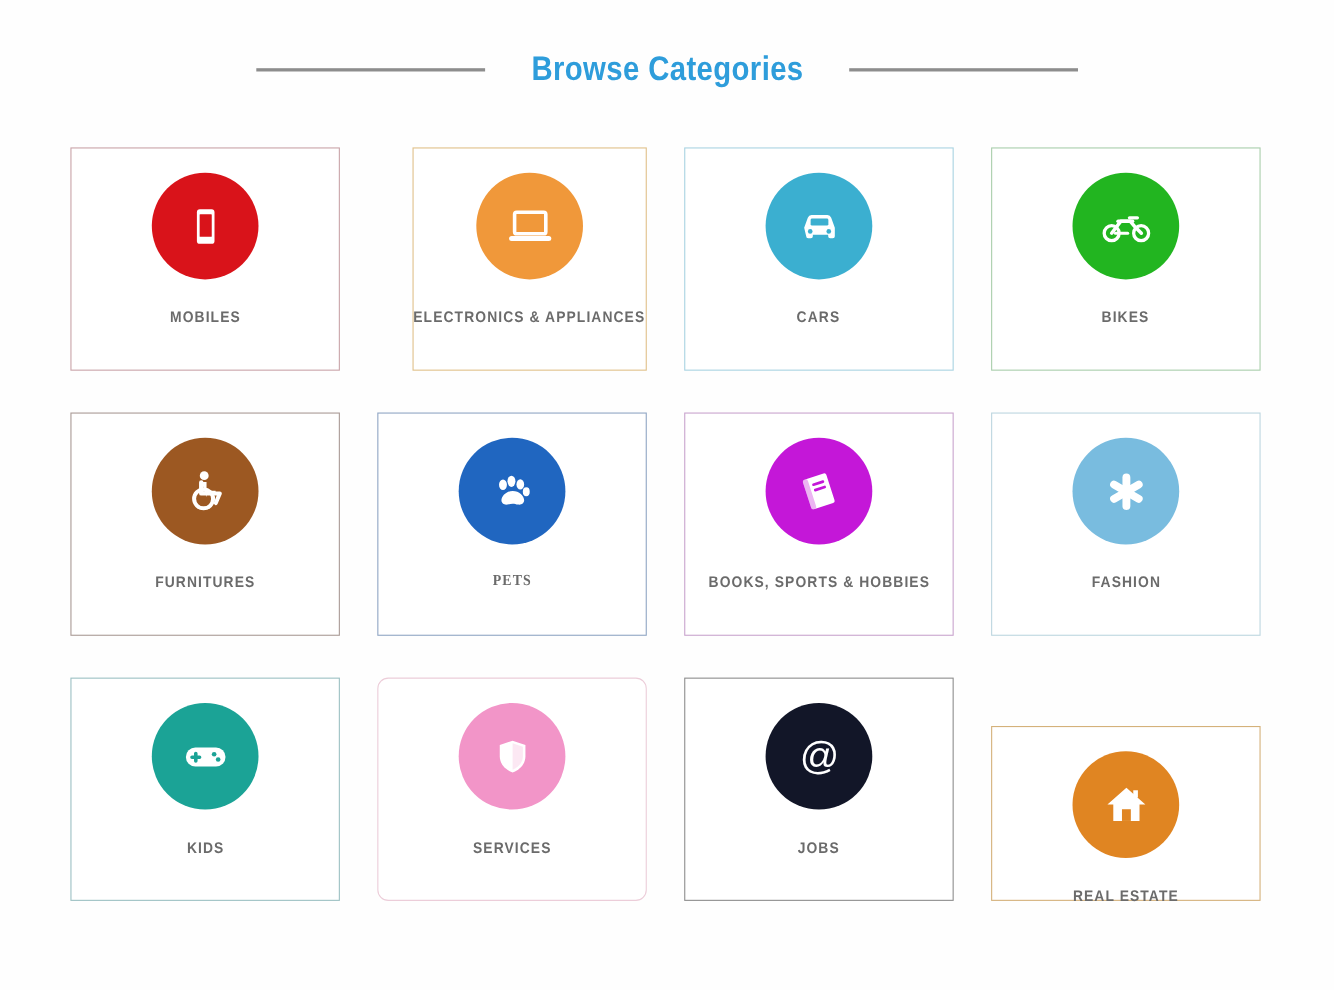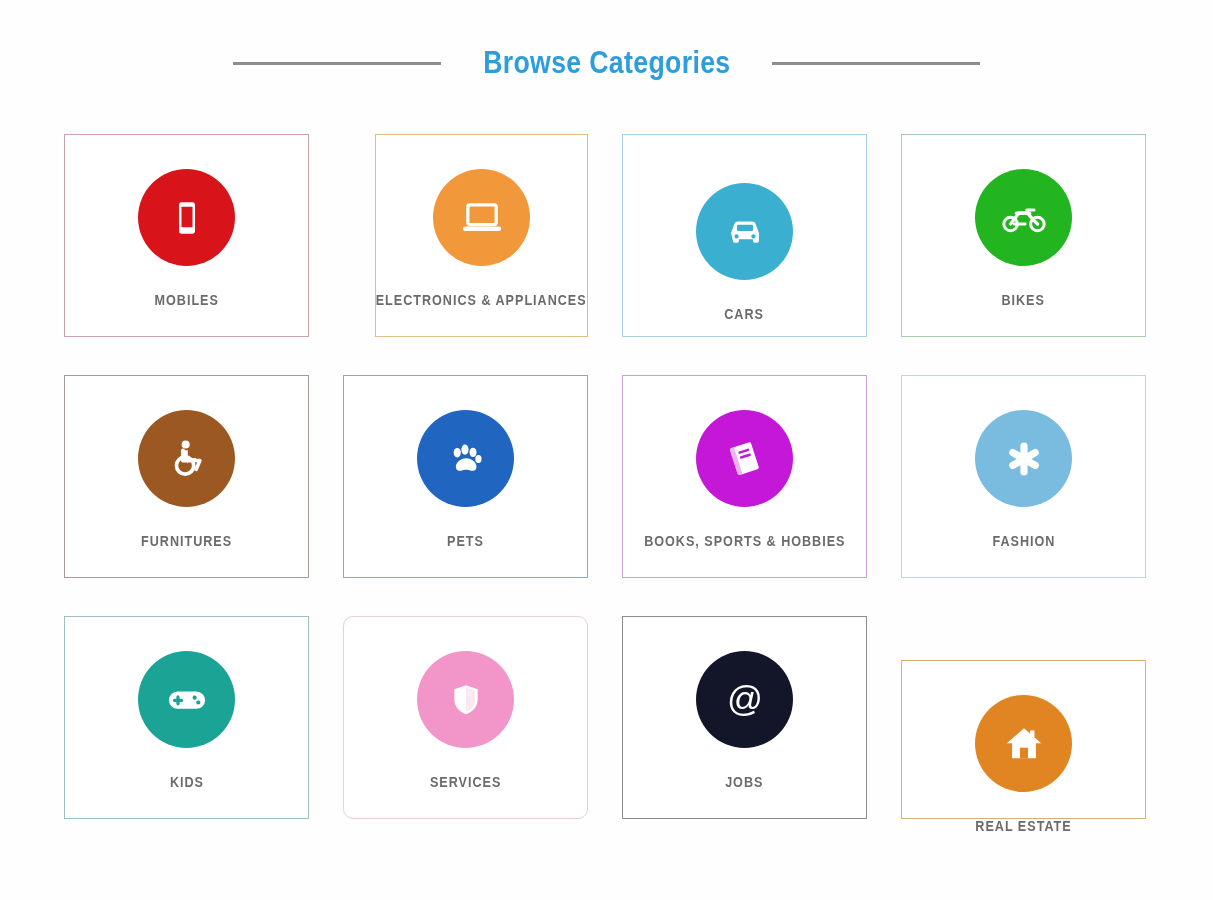--- a/index.html
+++ b/index.html
@@ -58,21 +58,21 @@
     column-gap: 34px;
     row-gap: 38px;
   }
   .card {
     border: 1px solid #cccccc;
     background: #ffffff;
     display: flex;
     flex-direction: column;
     align-items: center;
     justify-content: flex-start;
-    padding-top: 34px;
+    padding-top: 22px;
     cursor: pointer;
   }
   .icon-circle {
     width: 97px;
     height: 97px;
     border-radius: 50%;
     display: flex;
     align-items: center;
     justify-content: center;
     flex: 0 0 auto;
@@ -113,21 +113,21 @@
       </div>
       <div class="card" style="border-color: rgb(224, 192, 137); margin-left: 32px;">
         <div class="icon-circle" style="background: rgb(240, 152, 58); color: rgb(240, 152, 58);">
           <svg width="46" height="46" viewBox="0 0 24 24">
             <rect x="4.6" y="5.2" width="14.8" height="10.2" rx="1" fill="none" stroke="#fff" stroke-width="1.7"></rect>
             <rect x="2" y="16.4" width="20" height="2.4" rx="1.2" fill="#fff"></rect>
           </svg>
         </div>
         <div class="card-label" style="color: rgb(107, 107, 107);">ELECTRONICS &amp; APPLIANCES</div>
       </div>
-      <div class="card" style="border-color: rgb(169, 211, 226); justify-content: center;">
+      <div class="card" style="border-color: rgb(169, 211, 226);">
         <div class="icon-circle" style="background: rgb(59, 175, 208); color: rgb(59, 175, 208);">
           <svg width="44" height="44" viewBox="0 0 24 24">
             <path d="M4.4 12.6 L6.2 7.6 A2 2 0 0 1 8.1 6.3 h7.8 a2 2 0 0 1 1.9 1.3 l1.8 5 v4.2 a1 1 0 0 1-1 1 h-1.3 a1 1 0 0 1-1-1 v-.8 H8.7 v.8 a1 1 0 0 1-1 1 H6.4 a1 1 0 0 1-1-1 z" fill="#fff"></path>
             <rect x="7.6" y="8" width="8.8" height="3.5" rx="0.7" fill="currentColor"></rect>
             <circle cx="7.4" cy="14.4" r="1.15" fill="currentColor"></circle>
             <circle cx="16.6" cy="14.4" r="1.15" fill="currentColor"></circle>
           </svg>
         </div>
         <div class="card-label" style="color: rgb(107, 107, 107);">CARS</div>
       </div>
@@ -149,21 +149,21 @@
           <svg width="46" height="46" viewBox="0 0 24 24">
             <circle cx="11.3" cy="4.4" r="2.1" fill="#fff"></circle>
             <path d="M10.1 7.4 h2.3 v4.1 h4.3 v2.1 h-4.3 v1" fill="#fff"></path>
             <path d="M9.9 7.6 v5.2 h5.1" fill="none" stroke="#fff" stroke-width="2.1" stroke-linecap="round" stroke-linejoin="round"></path>
             <circle cx="11" cy="15.4" r="4.5" fill="none" stroke="#fff" stroke-width="1.9"></circle>
             <path d="M15.6 12.8 h3.1 l-1.9 4.6" fill="none" stroke="#fff" stroke-width="1.9" stroke-linecap="round" stroke-linejoin="round"></path>
           </svg>
         </div>
         <div class="card-label" style="color: rgb(107, 107, 107);">FURNITURES</div>
       </div>
-      <div class="card" style="border-color: rgb(143, 165, 196);">
+      <div class="card" style="border-color: rgb(143, 165, 196); font-family: Liberation Serif, serif;">
         <div class="icon-circle" style="background: rgb(32, 102, 192); color: rgb(32, 102, 192);">
           <svg width="42" height="42" viewBox="0 0 24 24">
             <ellipse cx="7" cy="8.4" rx="2.05" ry="2.75" fill="#fff"></ellipse>
             <ellipse cx="11.4" cy="6.6" rx="2.05" ry="2.9" fill="#fff"></ellipse>
             <ellipse cx="16" cy="8.2" rx="2" ry="2.7" fill="#fff"></ellipse>
             <ellipse cx="19.1" cy="12" rx="1.8" ry="2.3" fill="#fff"></ellipse>
             <path d="M12.1 11.6 c3.3 0 5.9 2.6 5.9 4.9 0 1.7-1.6 2.5-3.2 2.2 -1-.2-1.8-.5-2.7-.5 -.9 0-1.7.3-2.7.5 -1.6.3-3.2-.5-3.2-2.2 0-2.3 2.6-4.9 5.9-4.9z" fill="#fff"></path>
           </svg>
         </div>
         <div class="card-label" style="color: rgb(107, 107, 107);">PETS</div>

